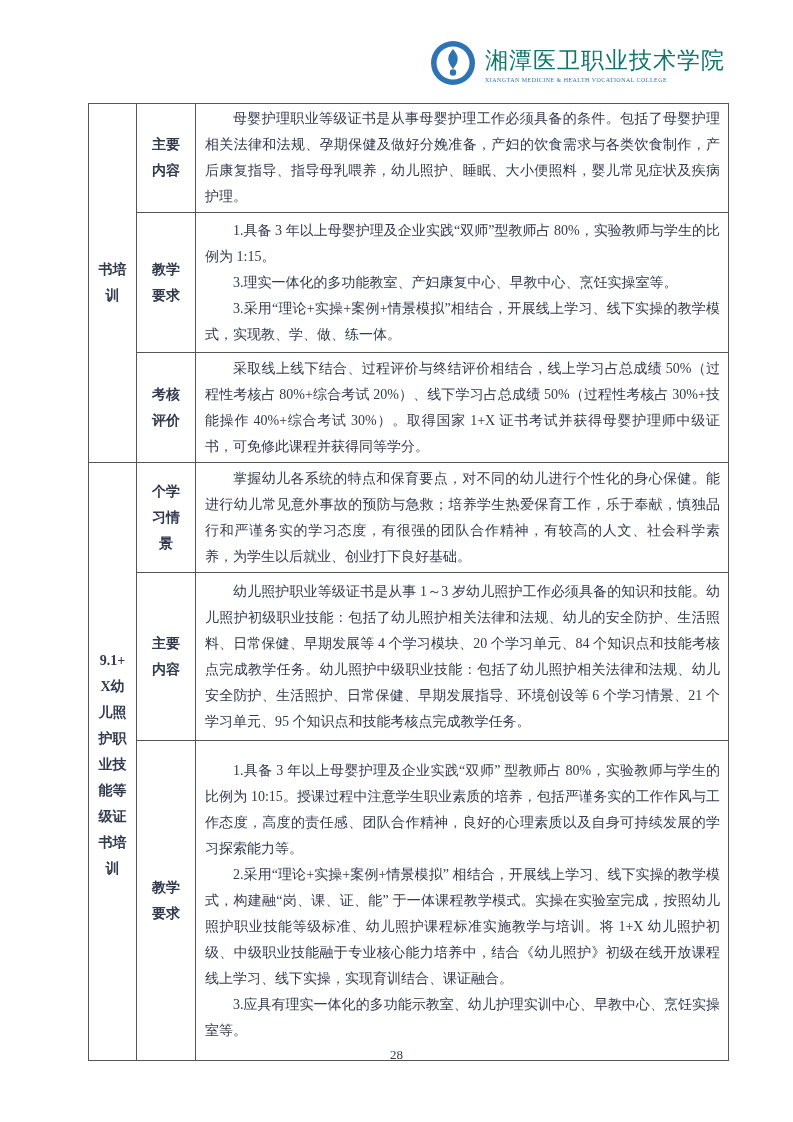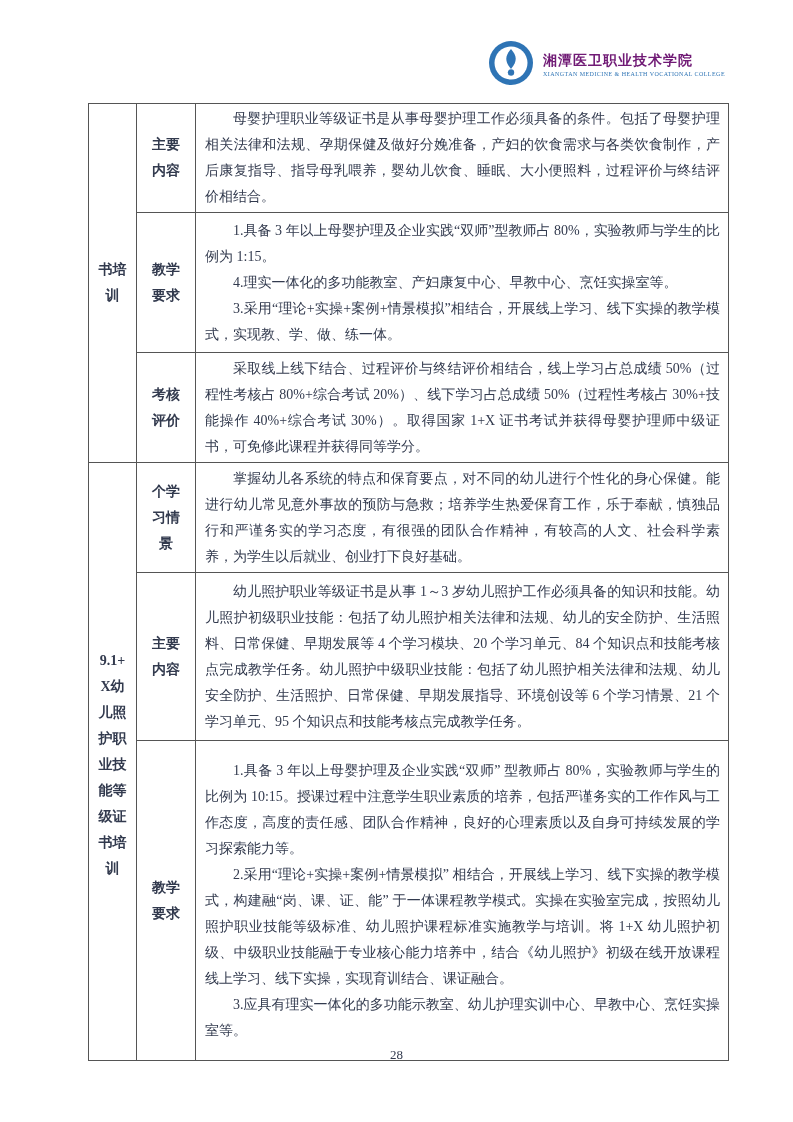--- a/index.html
+++ b/index.html
@@ -4,21 +4,21 @@
 <style>
   html,body{margin:0;padding:0;}
   body{width:793px;height:1122px;background:#ffffff;
        font-family:"Liberation Serif","DejaVu Serif",serif;color:#323a4e;}
   .page{position:relative;width:793px;height:1122px;background:#fff;overflow:hidden;}
 
   
   .header{position:absolute;top:40px;right:68px;display:flex;align-items:center;gap:9px;}
   .logo-badge{flex:0 0 auto;}
   .logo-text{display:flex;flex-direction:column;align-items:flex-start;}
-  .logo-cn{font-size:14px;font-weight:bold;color:#701a75;letter-spacing:1px;line-height:1.2;}
+  .logo-cn{font-size:23px;font-weight:normal;color:#0f766e;letter-spacing:1px;line-height:1.2;}
   .logo-en{font-size:6px;color:#2e74b5;letter-spacing:0.45px;margin-top:2px;white-space:nowrap;}
 
   
   .doc-table{position:absolute;left:88px;top:103px;width:641px;
              border-collapse:collapse;table-layout:fixed;}
   .doc-table td{border:1px solid #555;vertical-align:middle;background:#fff;}
   td.colA{width:45px;text-align:center;}
   td.colB{width:56px;text-align:center;}
   td.colC{padding:2px 8px 2px 9px;text-align:justify;}
   .vlabel{width:2.1em;margin:0 auto;font-weight:bold;font-size:14px;line-height:26px;
@@ -55,30 +55,30 @@
 
     <tbody>
         <tr class="r1">
       <td class="colA" rowspan="3">
         <div class="vlabel">书培训</div>
       </td>
       <td class="colB">
         <div class="vlabel">主要内容</div>
       </td>
       <td class="colC">
-        <p>母婴护理职业等级证书是从事母婴护理工作必须具备的条件。包括了母婴护理相关法律和法规、孕期保健及做好分娩准备，产妇的饮食需求与各类饮食制作，产后康复指导、指导母乳喂养，婴幼儿饮食、睡眠、大小便照料，过程评价与终结评价相结合。</p>
+        <p>母婴护理职业等级证书是从事母婴护理工作必须具备的条件。包括了母婴护理相关法律和法规、孕期保健及做好分娩准备，产妇的饮食需求与各类饮食制作，产后康复指导、指导母乳喂养，幼儿照护、睡眠、大小便照料，婴儿常见症状及疾病护理。</p>
       </td>
     </tr>
     <tr class="r2">
       <td class="colB">
         <div class="vlabel">教学要求</div>
       </td>
       <td class="colC">
         <p>1.具备 3 年以上母婴护理及企业实践“双师”型教师占 80%，实验教师与学生的比例为 1:15。</p>
-        <p>4.理实一体化的多功能教室、产妇康复中心、早教中心、烹饪实操室等。</p>
+        <p>3.理实一体化的多功能教室、产妇康复中心、早教中心、烹饪实操室等。</p>
         <p>3.采用“理论+实操+案例+情景模拟”相结合，开展线上学习、线下实操的教学模式，实现教、学、做、练一体。</p>
       </td>
     </tr>
     <tr class="r3">
       <td class="colB">
         <div class="vlabel">考核评价</div>
       </td>
       <td class="colC">
         <p>采取线上线下结合、过程评价与终结评价相结合，线上学习占总成绩 50%（过程性考核占 80%+综合考试 20%）、线下学习占总成绩 50%（过程性考核占 30%+技能操作 40%+综合考试 30%）。取得国家 1+X 证书考试并获得母婴护理师中级证书，可免修此课程并获得同等学分。</p>
       </td>

